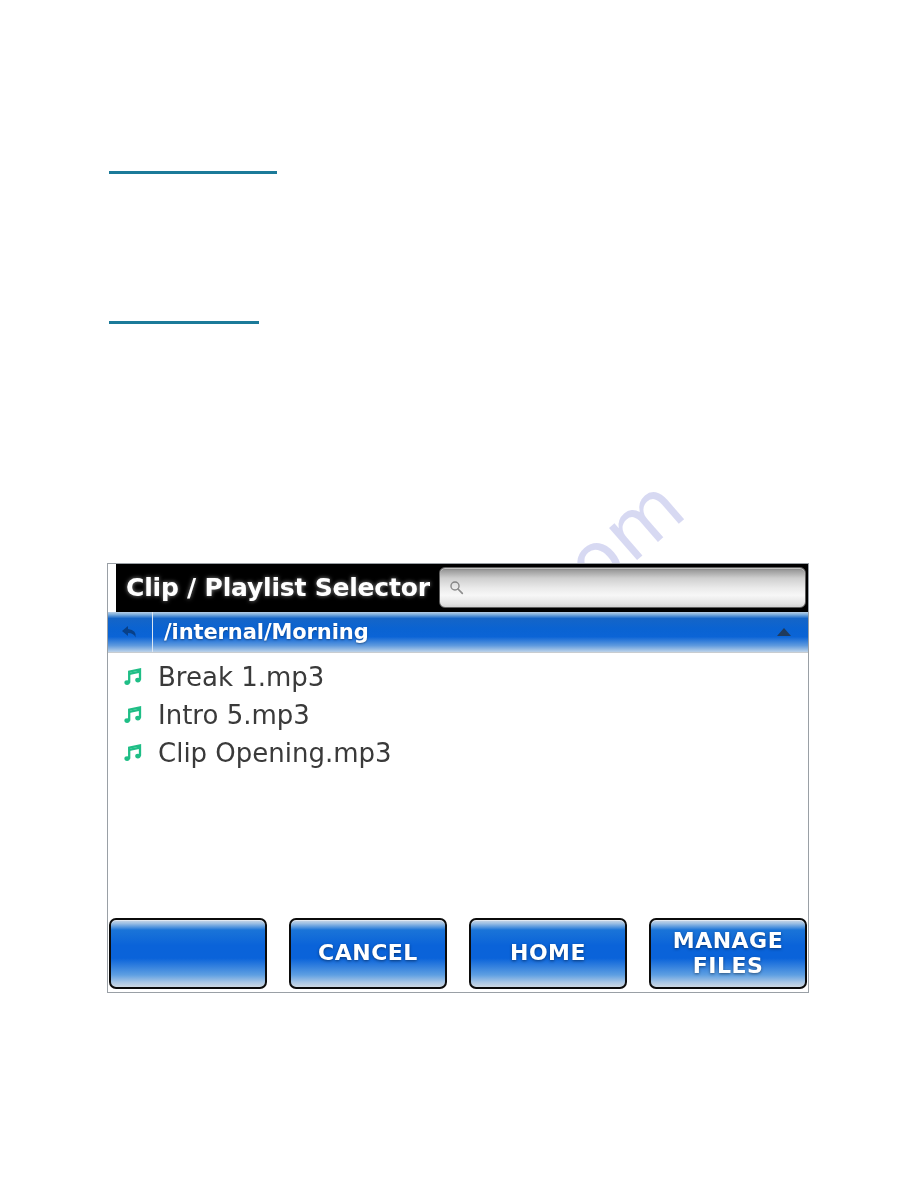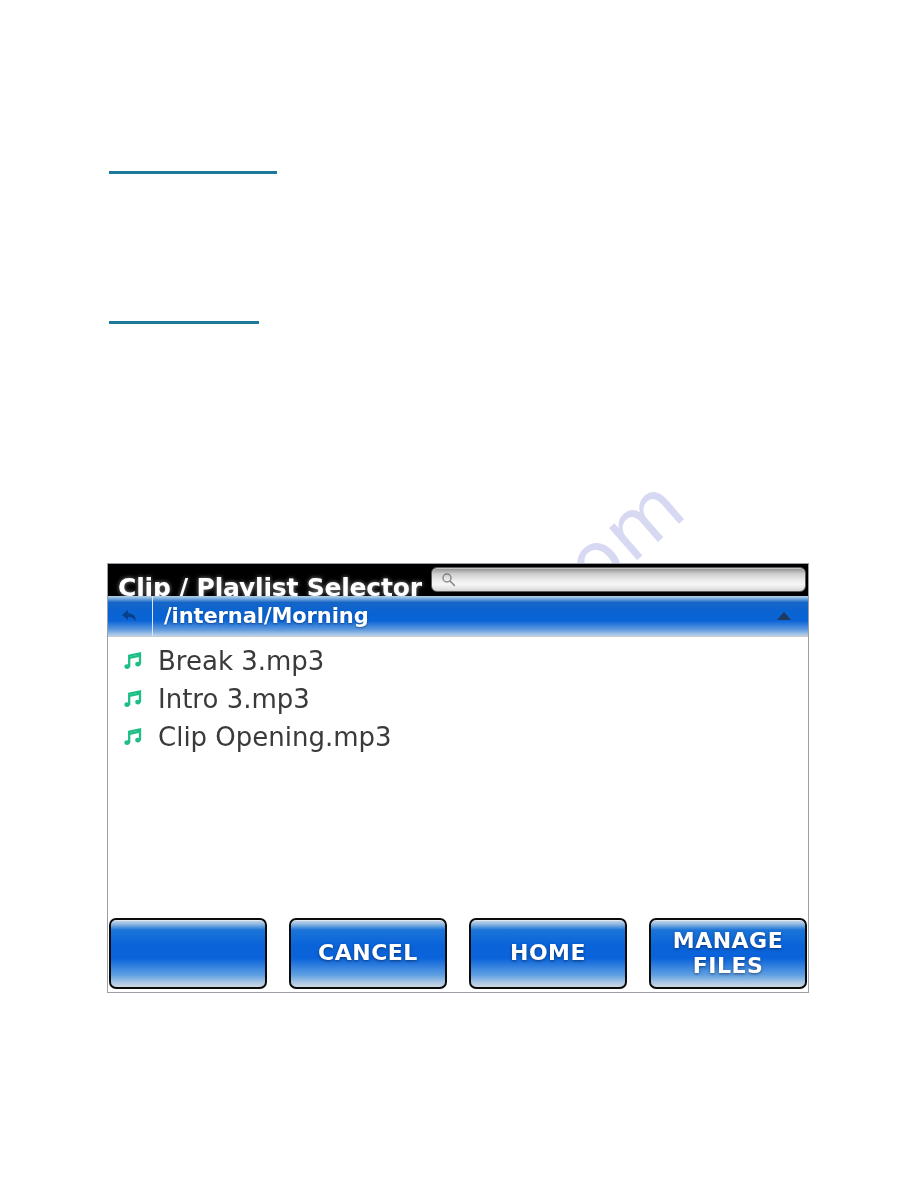--- a/index.html
+++ b/index.html
@@ -61,26 +61,27 @@
     background: #ffffff;
     border: 1px solid #9aa0a6;
     box-sizing: border-box;
     z-index: 10;
     display: flex;
     flex-direction: column;
   }
 
   
   #dialog-titlebar {
-    height: 32px;
+    height: 48px;
     background: #000000;
     display: flex;
     align-items: stretch;
     flex: 0 0 auto;
     position: relative;
+    margin-left: 8px;
   }
   #dialog-title {
     color: #ffffff;
     font-family: "DejaVu Sans", sans-serif;
     font-weight: bold;
     font-size: 25px;
     line-height: 48px;
     padding: 0 9px 0 10px;
     white-space: nowrap;
     text-shadow: 0 0 4px rgba(255,255,255,.55);
@@ -274,34 +275,34 @@
 
     <div class="file-row">
       <span class="file-icon">
         <svg width="24" height="24" viewBox="0 0 24 24">
           <path d="M8.2 17.2 V6.6 L19 4.3 V14.4" fill="none" stroke="#1fbe86" stroke-width="2.3" stroke-linecap="round"></path>
           <path d="M8.2 8.9 L19 6.6" fill="none" stroke="#1fbe86" stroke-width="2.3"></path>
           <ellipse cx="6.1" cy="17.6" rx="2.7" ry="2.3" fill="#1fbe86"></ellipse>
           <ellipse cx="16.9" cy="15.1" rx="2.7" ry="2.3" fill="#1fbe86"></ellipse>
         </svg>
       </span>
-      <span class="file-label">Break 3.mp3</span>
+      <span class="file-label">Break 1.mp3</span>
     </div>
 
 
     <div class="file-row">
       <span class="file-icon">
         <svg width="24" height="24" viewBox="0 0 24 24">
           <path d="M8.2 17.2 V6.6 L19 4.3 V14.4" fill="none" stroke="#1fbe86" stroke-width="2.3" stroke-linecap="round"></path>
           <path d="M8.2 8.9 L19 6.6" fill="none" stroke="#1fbe86" stroke-width="2.3"></path>
           <ellipse cx="6.1" cy="17.6" rx="2.7" ry="2.3" fill="#1fbe86"></ellipse>
           <ellipse cx="16.9" cy="15.1" rx="2.7" ry="2.3" fill="#1fbe86"></ellipse>
         </svg>
       </span>
-      <span class="file-label">Intro 3.mp3</span>
+      <span class="file-label">Intro 5.mp3</span>
     </div>
 
     <div class="file-row">
       <span class="file-icon">
         <svg width="24" height="24" viewBox="0 0 24 24">
           <path d="M8.2 17.2 V6.6 L19 4.3 V14.4" fill="none" stroke="#1fbe86" stroke-width="2.3" stroke-linecap="round"></path>
           <path d="M8.2 8.9 L19 6.6" fill="none" stroke="#1fbe86" stroke-width="2.3"></path>
           <ellipse cx="6.1" cy="17.6" rx="2.7" ry="2.3" fill="#1fbe86"></ellipse>
           <ellipse cx="16.9" cy="15.1" rx="2.7" ry="2.3" fill="#1fbe86"></ellipse>
         </svg>

